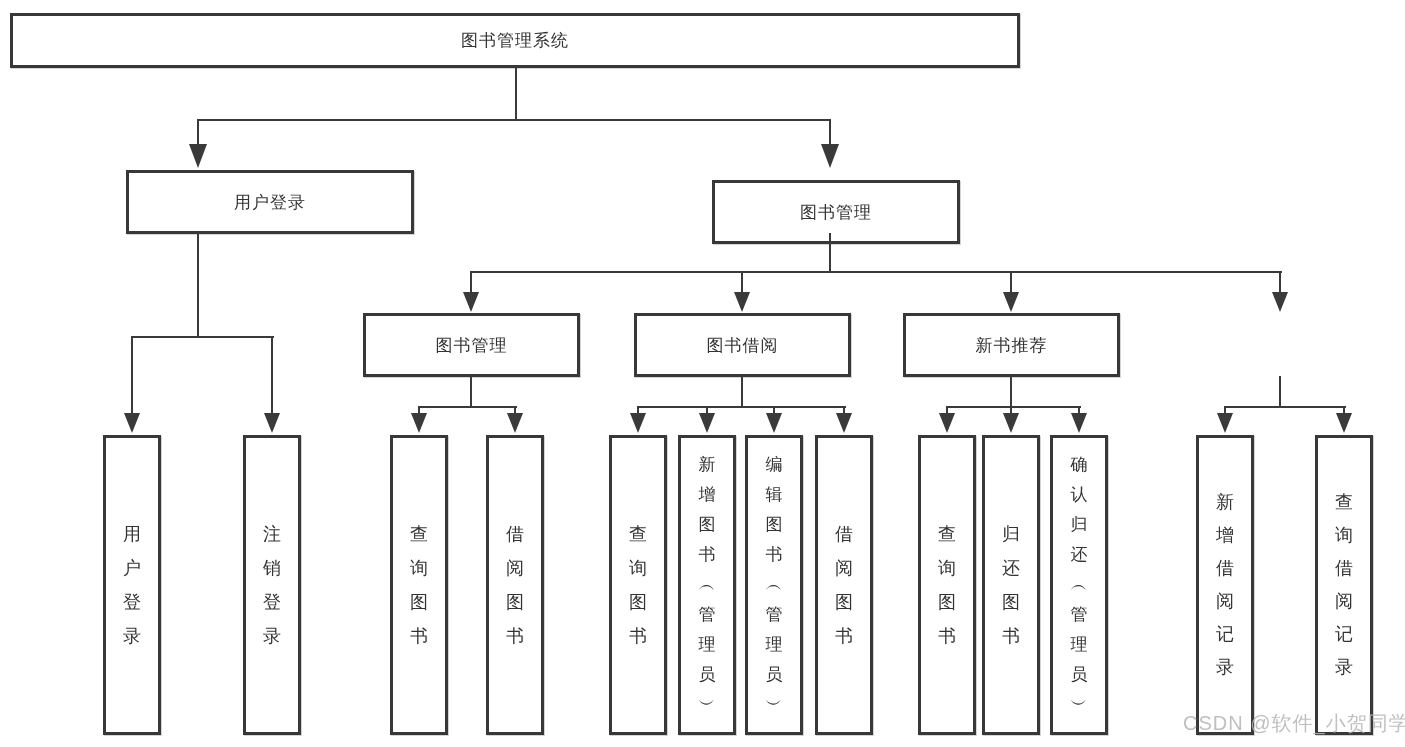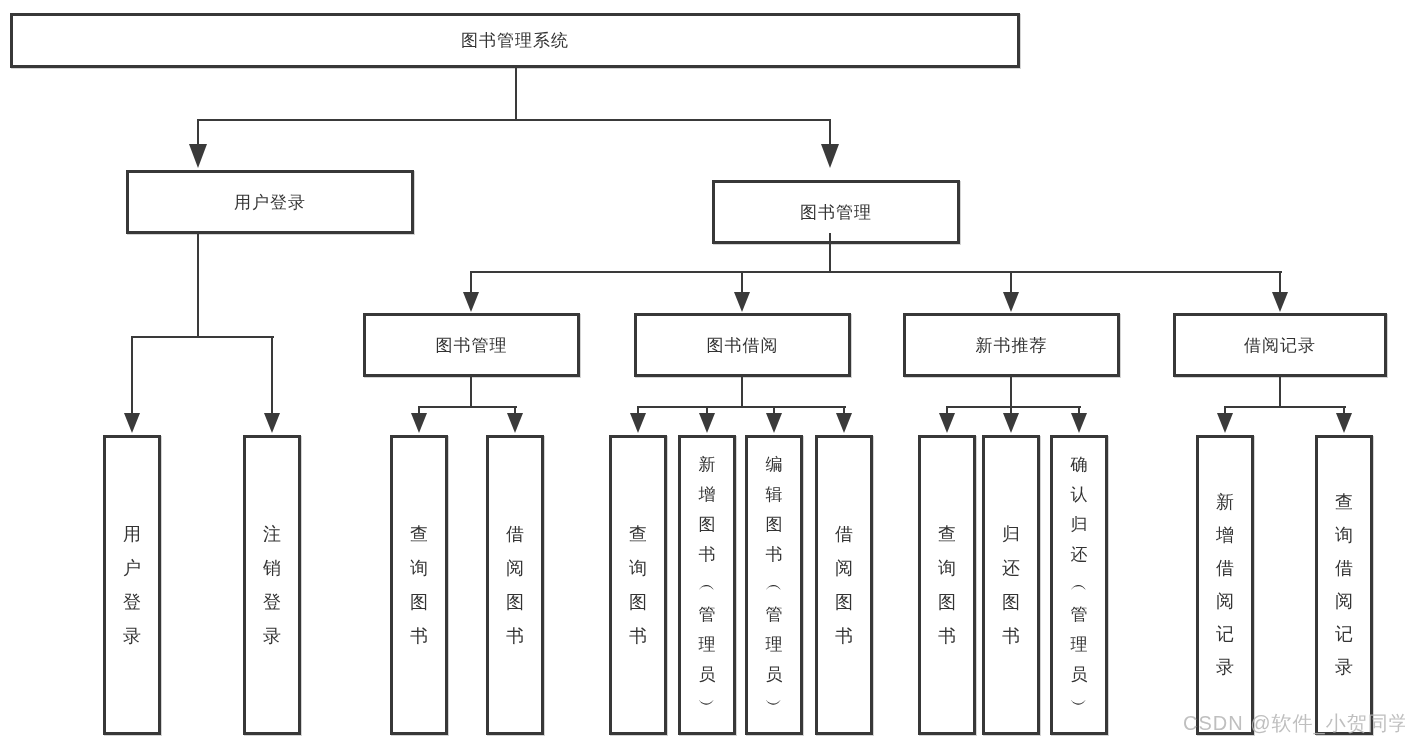--- a/index.html
+++ b/index.html
@@ -134,23 +134,20 @@
 
   <div class="node" style="left:363px; top:313px; width:217px; height:64px;">
     <span>图书管理</span>
   </div>
   <div class="node" style="left:634px; top:313px; width:217px; height:64px;">
     <span>图书借阅</span>
   </div>
   <div class="node" style="left:903px; top:313px; width:217px; height:64px;">
     <span>新书推荐</span>
   </div>
-  <div class="node" style="left:1173px; top:313px; width:214px; height:64px;">
-    <span>借阅记录</span>
-  </div>
 
   <div class="vline" style="left:470px; top:376px; height:31px;"></div>
   <div class="hline" style="left:418px; top:406px; width:99px;"></div>
   <div class="vline" style="left:418px; top:406px; height:10px;"></div>
   <div class="arrow-down" style="left:411px; top:413px;"></div>
   <div class="vline" style="left:514px; top:406px; height:10px;"></div>
   <div class="arrow-down" style="left:507px; top:413px;"></div>
 
   <div class="vline" style="left:741px; top:376px; height:31px;"></div>
   <div class="hline" style="left:637px; top:406px; width:209px;"></div>

